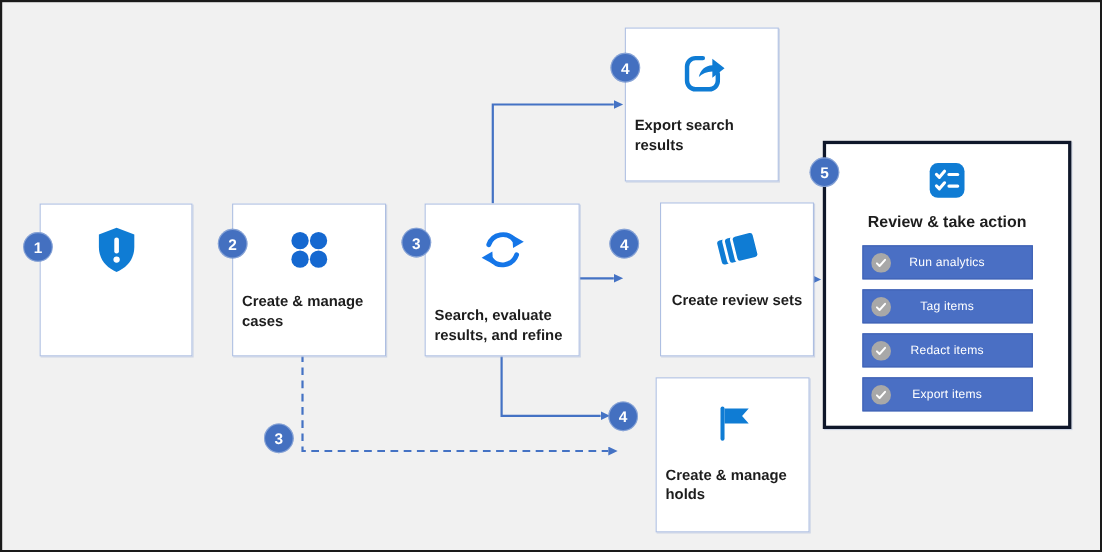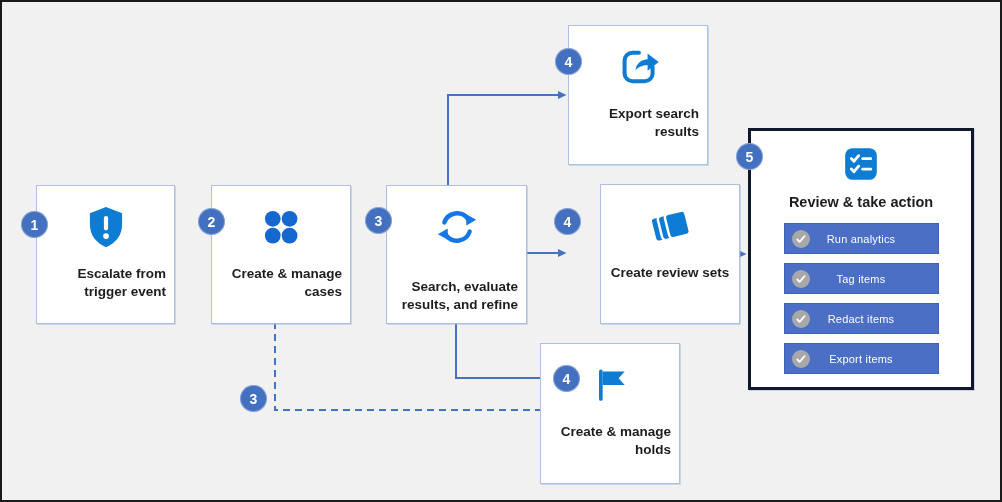--- a/index.html
+++ b/index.html
@@ -10,21 +10,21 @@
   html,body{margin:0;padding:0;background:#fff;}
   body{font-family:"Liberation Sans", sans-serif;}
   #canvas{position:relative;width:1002px;height:502px;background:var(--background);overflow:hidden;}
   .frame{position:absolute;inset:0;border:2px solid #1a1a1a;pointer-events:none;z-index:40;}
   .connectors{position:absolute;left:0;top:0;z-index:1;}
 
   .box{position:absolute;background:#fff;border:1px solid var(--box_border);
        box-shadow:1px 1px 0 rgba(160,178,215,.45);
        display:flex;flex-direction:column;align-items:center;z-index:5;}
   .box .iconwrap{margin-top:16px;height:50px;display:flex;align-items:center;justify-content:center;}
-  .box .label{margin-top:13px;padding:0 8px;text-align:right;font-size:13.5px;font-weight:bold;
+  .box .label{margin-top:13px;padding:0 8px;text-align:left;font-size:13.5px;font-weight:bold;
               color:var(--text_dark);line-height:1.32;}
 
   .badge{position:absolute;width:27px;height:27px;border-radius:50%;background:var(--badge_blue);
          color:#fff;font-size:14px;font-weight:bold;display:flex;align-items:center;justify-content:center;
          z-index:20;box-shadow:0 0 0 1px rgba(255,255,255,.35) inset;}
 
   .action-box{position:absolute;left:748px;top:128px;width:220px;height:256px;background:#fff;
               border:3px solid #0f172a;box-shadow:1px 1px 0 rgba(160,178,215,.45);
               display:flex;flex-direction:column;align-items:center;z-index:5;}
   .action-box .iconwrap{margin-top:12px;height:42px;display:flex;align-items:center;justify-content:center;}
@@ -57,21 +57,20 @@
   </svg>
 
   <div class="box" style="left:36px;top:185px;width:137px;height:137px;">
     <div class="iconwrap">
       <svg width="46" height="46" viewBox="0 0 24 24">
         <path d="M12 1.6 L20.4 4.8 V10.6 C20.4 16.5 17 20.4 12 22.6 C7 20.4 3.6 16.5 3.6 10.6 V4.8 Z" fill="#0f7cd4"></path>
         <rect x="10.9" y="6.2" width="2.2" height="7.6" rx="1.1" fill="#fff"></rect>
         <circle cx="12" cy="16.7" r="1.5" fill="#fff"></circle>
       </svg>
     </div>
-    <div class="label">Escalate from trigger event</div>
   </div>
 
   <div class="box" style="left:211px;top:185px;width:138px;height:137px;">
     <div class="iconwrap">
       <svg width="42" height="42" viewBox="0 0 24 24">
         <circle cx="7.3" cy="7.3" r="4.5" fill="#1568d0"></circle>
         <circle cx="16.9" cy="7.3" r="4.5" fill="#1568d0"></circle>
         <circle cx="7.3" cy="16.9" r="4.5" fill="#1568d0"></circle>
         <circle cx="16.9" cy="16.9" r="4.5" fill="#1568d0"></circle>
       </svg>
@@ -109,21 +108,21 @@
         <g transform="rotate(-14 12 12)">
           <rect x="2.8" y="5.6" width="11" height="13" rx="2" fill="#0f7cd4" stroke="#fff" stroke-width="1.3"></rect>
           <rect x="6.6" y="5.6" width="11" height="13" rx="2" fill="#0f7cd4" stroke="#fff" stroke-width="1.3"></rect>
           <rect x="10.4" y="5.6" width="11" height="13" rx="2" fill="#0f7cd4" stroke="#fff" stroke-width="1.3"></rect>
         </g>
       </svg>
     </div>
     <div class="label">Create review sets</div>
   </div>
 
-  <div class="box" style="left:540px;top:343px;width:138px;height:139px;">
+  <div class="box" style="left:596px;top:343px;width:138px;height:139px;">
     <div class="iconwrap">
       <svg width="44" height="44" viewBox="0 0 24 24">
         <rect x="6" y="3.6" width="2" height="17" rx="1" fill="#0f7cd4"></rect>
         <path d="M8 4.6 H20 L16.7 8.3 L20 12 H8 Z" fill="#0f7cd4"></path>
       </svg>
     </div>
     <div class="label">Create &amp; manage holds</div>
   </div>
 
   <div class="action-box">

